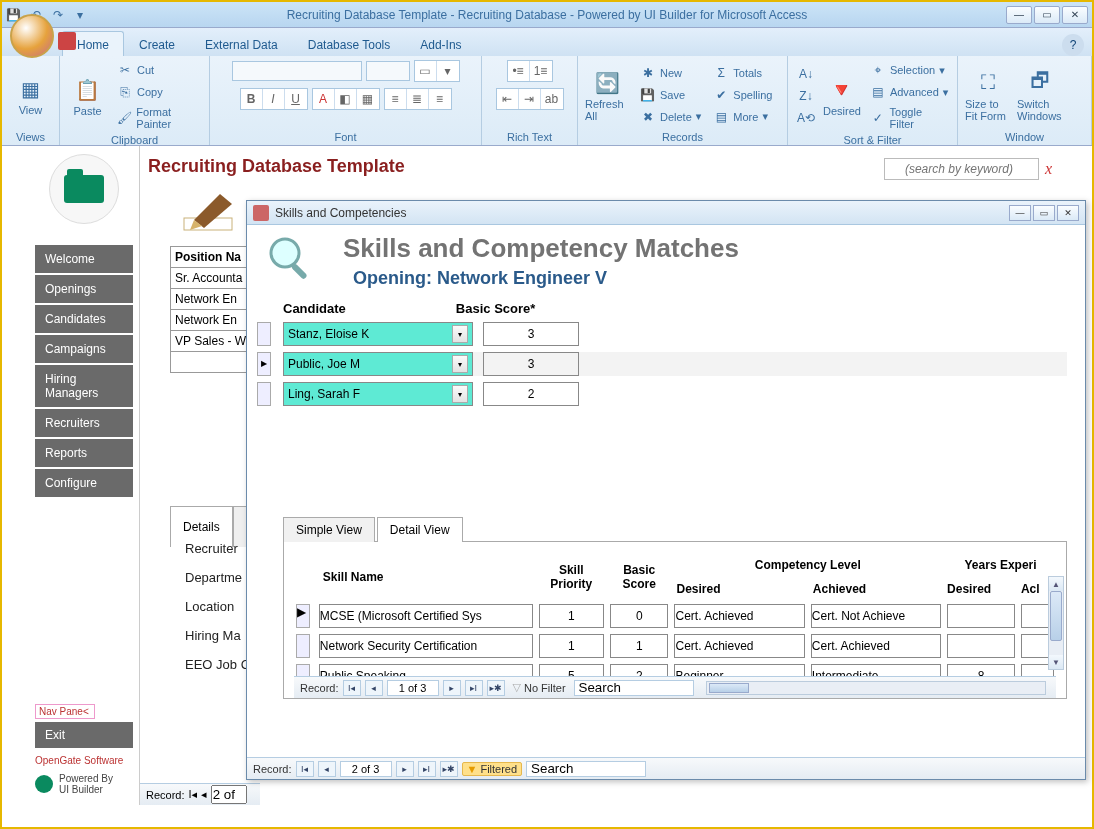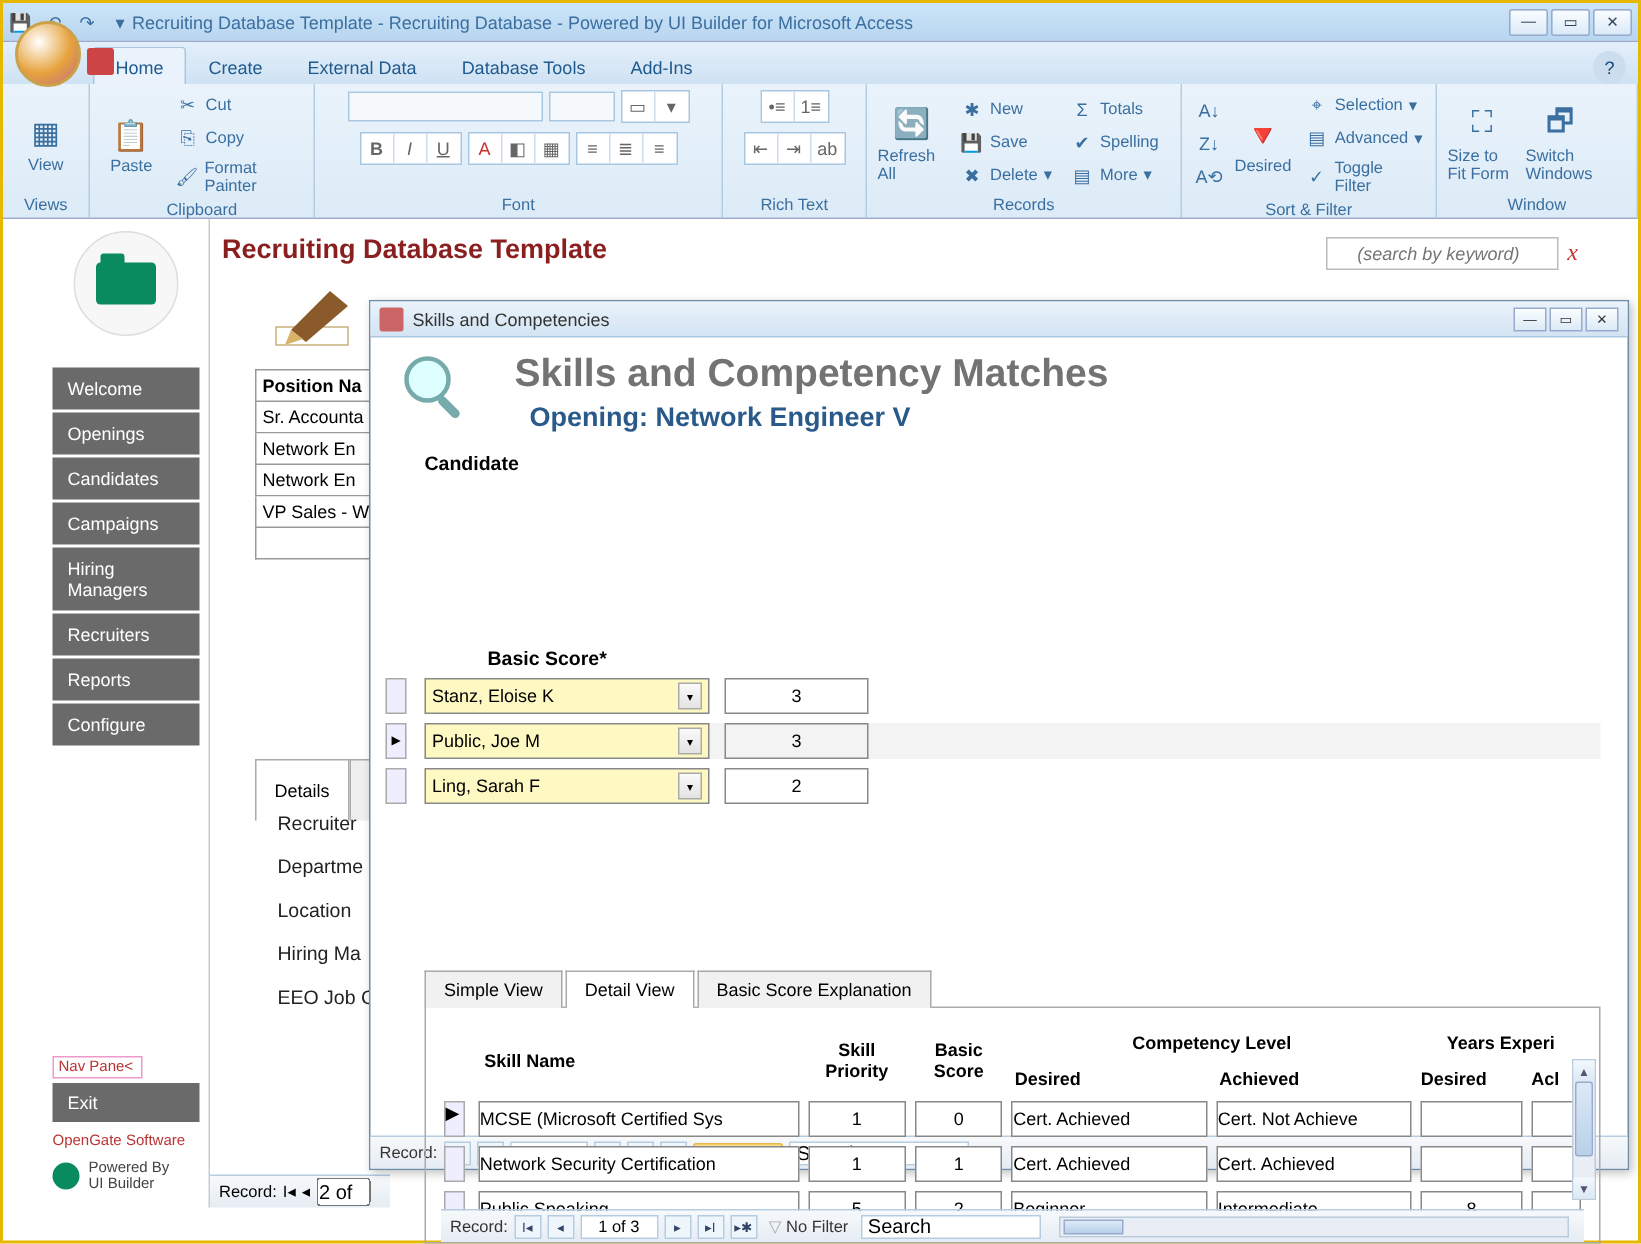--- a/index.html
+++ b/index.html
@@ -2,21 +2,21 @@
 <html><head>
 <meta charset="utf-8">
 <style>
 * { box-sizing: border-box; margin: 0; padding: 0; font-family: "Segoe UI", Tahoma, sans-serif; }
 body { width: 1094px; height: 829px; background: #fff; border: 2px solid #e6b800; overflow: hidden; font-size: 12px; }
 
 
 .titlebar { height: 26px; background: linear-gradient(#cce4f7,#b8d6f0); display: flex; align-items: center; padding: 0 4px; border-bottom: 1px solid #9ac; }
 .titlebar .qat { display: flex; gap: 6px; align-items: center; }
 .titlebar .qat .qicon { width: 16px; height: 16px; display: flex; align-items: center; justify-content: center; color: #3b6fa0; }
-.titlebar .title { flex: 1; text-align: left; color: #3b6fa0; font-size: 12px; }
+.titlebar .title { flex: 1; text-align: center; color: #3b6fa0; font-size: 12px; }
 .titlebar .winbtns { display: flex; gap: 2px; }
 .titlebar .winbtns div { width: 26px; height: 18px; background: linear-gradient(#fafdff,#dbeaf7); border: 1px solid #9ac; border-radius: 2px; display:flex;align-items:center;justify-content:center; font-size:10px; color:#345; }
 
 
 .ribbon-top { height: 28px; background: linear-gradient(#e3effb,#cfe2f3); display: flex; align-items: flex-end; padding-left: 60px; position: relative; }
 .office-btn { position: absolute; left: 8px; top: -14px; width: 44px; height: 44px; border-radius: 50%; background: radial-gradient(circle at 35% 30%, #fff, #e6a23c 55%, #c77 90%); border: 2px solid #c9a24a; z-index: 10; }
 .access-chip { position:absolute; left:56px; top:4px; width:18px; height:18px; background:#c44; border-radius:2px; }
 .ribbon-tab { padding: 6px 14px 4px; color: #1f5a8f; cursor: pointer; border: 1px solid transparent; border-bottom: none; }
 .ribbon-tab.active { background: #eaf3fb; border-color: #a9c7e0; border-top-left-radius: 3px; border-top-right-radius: 3px; color:#1f5a8f;}
 .ribbon-help { margin-left: auto; width: 22px; height: 22px; border-radius: 50%; background:#cde; color:#147; display:flex;align-items:center;justify-content:center; margin-right:8px; }
@@ -73,26 +73,26 @@
 .subwin .sw-title .ic { width:16px; height:16px; margin-right:6px; background:#c66; border-radius:2px;}
 .subwin .sw-title .winbtns { margin-left:auto; display:flex; gap:2px;}
 .subwin .sw-title .winbtns div { width:22px;height:16px; background:linear-gradient(#fafdff,#dbeaf7); border:1px solid #9ac; display:flex;align-items:center;justify-content:center; font-size:9px;}
 
 .sw-body { padding: 8px 18px 0 36px; position:relative; height: calc(100% - 24px - 22px);}
 .sw-h1 { color:#737373; font-size:26px; font-weight:bold; }
 .sw-h2 { color:#2a5a8a; font-size:18px; font-weight:bold; margin-top:4px; margin-left:70px;}
 .mag { position:absolute; left:18px; top:8px; width:50px; height:50px;}
 .mag svg{width:100%;height:100%;}
 
-.cand-head { display:flex; gap:115px; font-weight:bold; font-size:13px; margin:12px 0 6px 0;flex-direction:column;}
+.cand-head { display:flex; gap:68px; font-weight:bold; font-size:13px; margin:12px 0 6px 0;}
 .cand-head .bs { margin-left:42px;}
 .cand-row { display:flex; align-items:center; gap:10px; margin-bottom:6px; position:relative;}
 .cand-row .rowmark { position:absolute; left:-26px; width:14px; height:24px; background:#eef; border:1px solid #aaa;}
 .cand-row .rowmark.arrow:before{content:"▶";font-size:8px;position:absolute;left:3px;top:6px;}
-.cand-sel { width:190px; height:24px; border:1px solid #888; background:#fef9c3; display:flex; align-items:center; padding:0 4px; justify-content:space-between;}
+.cand-sel { width:190px; height:24px; border:1px solid #888; background:#5eead4; display:flex; align-items:center; padding:0 4px; justify-content:space-between;}
 .cand-sel .dd { width:16px;height:18px; border:1px solid #aaa; background:linear-gradient(#fafafa,#e3e3e3); display:flex;align-items:center;justify-content:center; font-size:8px;}
 .score-box { width:96px; height:24px; border:1px solid #888; text-align:center; line-height:22px;}
 
 .sw-tabs { display:flex; margin-top:110px; border-bottom:1px solid #aaa;}
 .sw-tab { border:1px solid #aaa; border-bottom:none; padding:5px 12px; background:#f1f1f1; font-size:12px; margin-right:2px; position:relative; top:1px;}
 .sw-tab.active { background:#fff;}
 .skill-table-wrap { border:1px solid #aaa; border-top:none; padding:10px 8px 6px; position:relative;}
 .skill-table { width:100%; font-size:12px;}
 .skill-table th { text-align:center; font-weight:bold; padding:4px 2px; }
 .skill-table th.sub { font-weight:bold; font-size:12px;}
@@ -426,21 +426,20 @@
       <div class="cand-sel">
           <span>Ling, Sarah F</span>
           <div class="dd">▾</div>
         </div>
       <div class="score-box">2</div>
     </div>
 
     <div class="sw-tabs">
       <div class="sw-tab">Simple View</div>
       <div class="sw-tab active">Detail View</div>
-      <div class="sw-tab">Basic Score Explanation</div>
     </div>
 
     <div class="skill-table-wrap">
       <table class="skill-table">
         <tbody>
             <tr>
           <th rowspan="2" style="width:14px"></th>
           <th rowspan="2" style="width:188px;text-align:left;padding-left:6px">Skill Name</th>
           <th rowspan="2" style="width:60px">Skill Priority</th>
           <th rowspan="2" style="width:54px">Basic Score</th>

